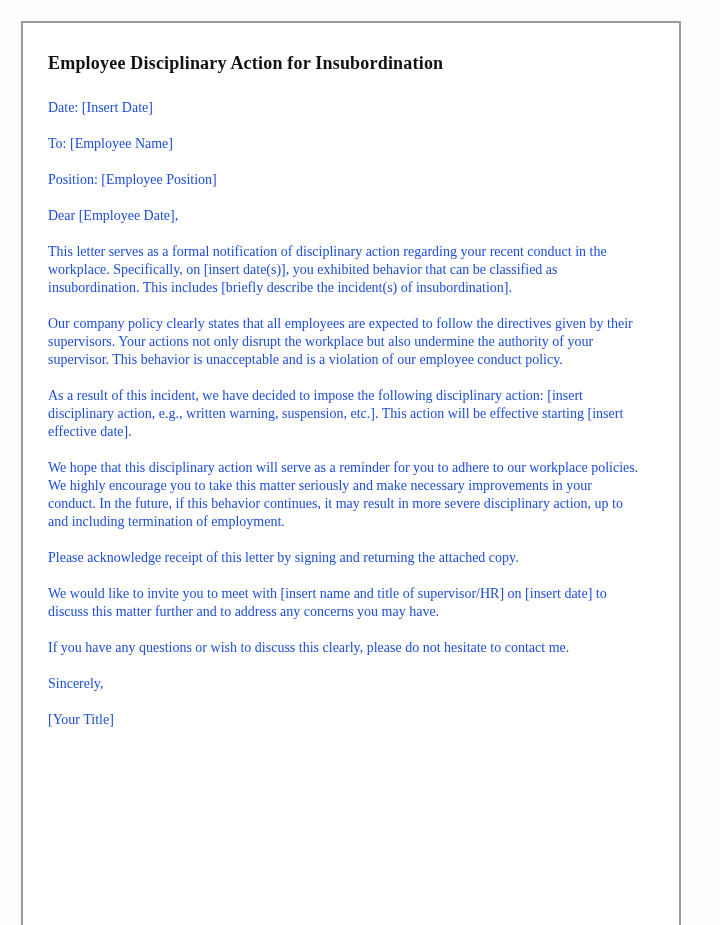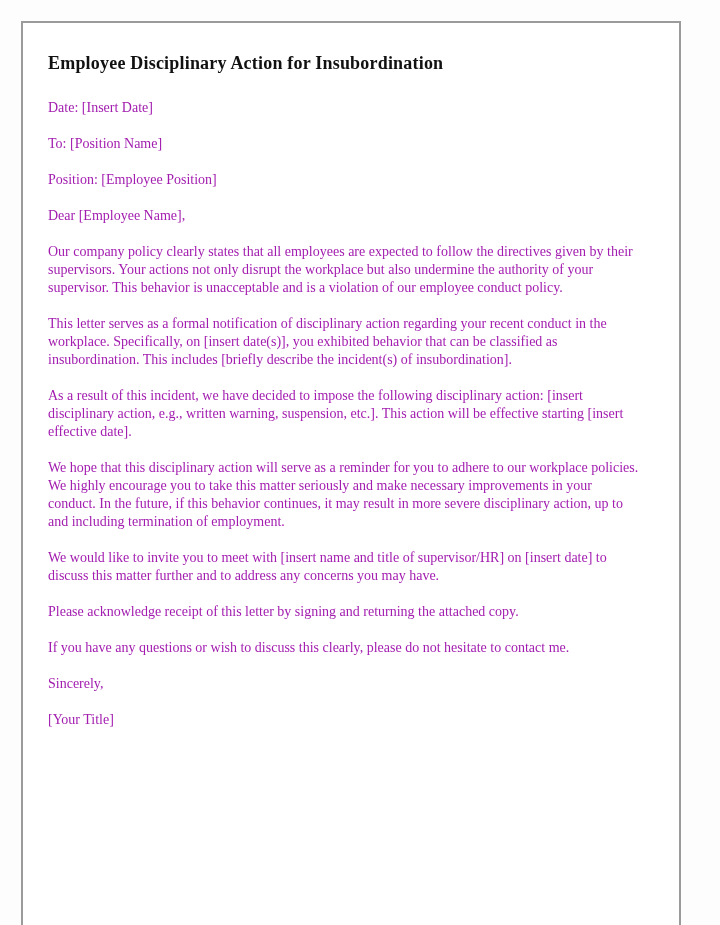--- a/index.html
+++ b/index.html
@@ -26,39 +26,39 @@
     font-size: 18px;
     font-weight: bold;
     color: #111111;
     margin: 0 0 24px 0;
     line-height: 24px;
     letter-spacing: 0.2px;
   }
   .page p {
     font-size: 14px;
     line-height: 18px;
-    color: #a21caf;
+    color: #1d4ed8;
     margin: 0 0 18px 0;
     max-width: 596px;
   }
 </style>
 </head>
 <body>
 
 <div class="page">
   <h1 class="letter-title">Employee Disciplinary Action for Insubordination</h1>
 
   <p>Date: [Insert Date]</p>
-  <p>To: [Position Name]</p>
+  <p>To: [Employee Name]</p>
   <p>Position: [Employee Position]</p>
-  <p>Dear [Employee Name],</p>
+  <p>Dear [Employee Date],</p>
 
+  <p>This letter serves as a formal notification of disciplinary action regarding your recent conduct in the workplace. Specifically, on [insert date(s)], you exhibited behavior that can be classified as insubordination. This includes [briefly describe the incident(s) of insubordination].</p>
   <p>Our company policy clearly states that all employees are expected to follow the directives given by their supervisors. Your actions not only disrupt the workplace but also undermine the authority of your supervisor. This behavior is unacceptable and is a violation of our employee conduct policy.</p>
-  <p>This letter serves as a formal notification of disciplinary action regarding your recent conduct in the workplace. Specifically, on [insert date(s)], you exhibited behavior that can be classified as insubordination. This includes [briefly describe the incident(s) of insubordination].</p>
   <p>As a result of this incident, we have decided to impose the following disciplinary action: [insert disciplinary action, e.g., written warning, suspension, etc.]. This action will be effective starting [insert effective date].</p>
   <p>We hope that this disciplinary action will serve as a reminder for you to adhere to our workplace policies. We highly encourage you to take this matter seriously and make necessary improvements in your conduct. In the future, if this behavior continues, it may result in more severe disciplinary action, up to and including termination of employment.</p>
+  <p>Please acknowledge receipt of this letter by signing and returning the attached copy.</p>
   <p>We would like to invite you to meet with [insert name and title of supervisor/HR] on [insert date] to discuss this matter further and to address any concerns you may have.</p>
-  <p>Please acknowledge receipt of this letter by signing and returning the attached copy.</p>
   <p>If you have any questions or wish to discuss this clearly, please do not hesitate to contact me.</p>
 
   <p>Sincerely,</p>
   <p>[Your Title]</p>
 </div>
 
 </body></html>

